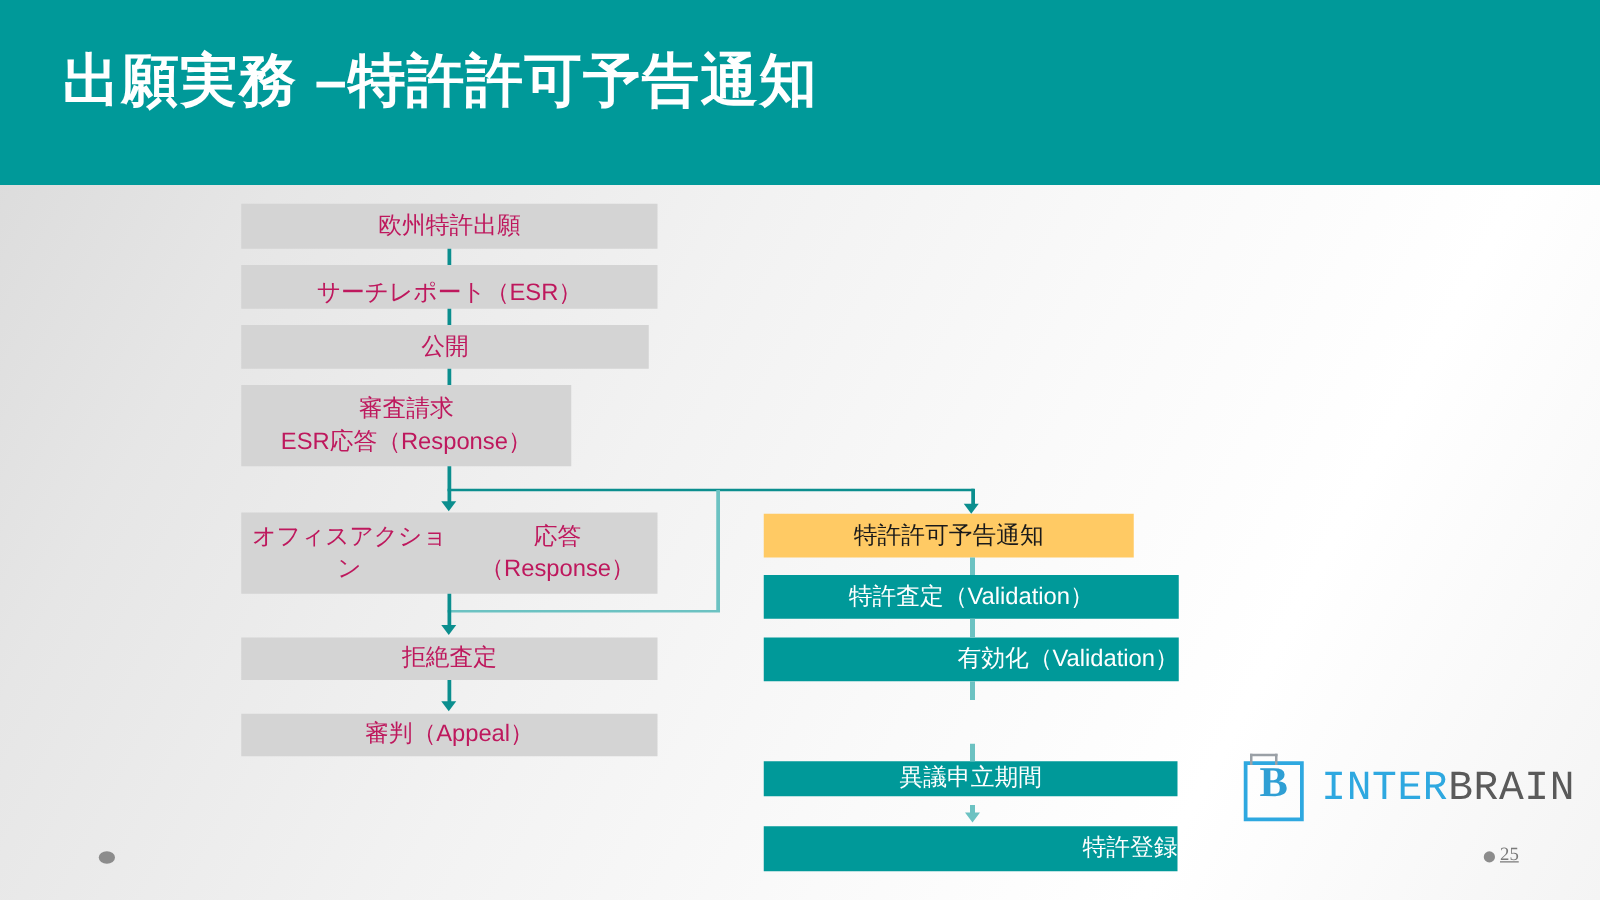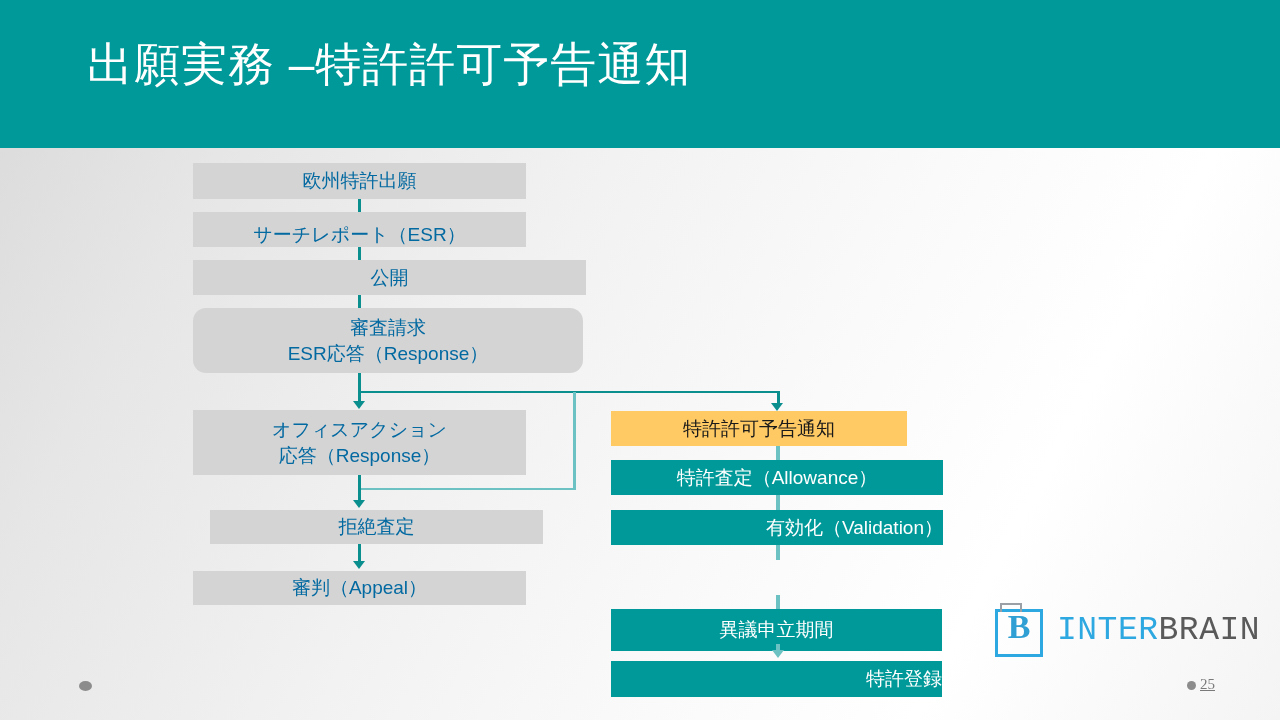--- a/index.html
+++ b/index.html
@@ -12,31 +12,31 @@
     position:relative;width:1280px;height:720px;
     background:linear-gradient(118deg,#d9d9d9 0%,#e6e6e6 18%,#f2f2f2 42%,#fafafa 62%,#ffffff 78%,#f4f4f4 100%);
   }
   
   .header-bar{
     position:absolute;left:0;top:0;width:1280px;height:148px;
     background:#009999;
   }
   .slide-title{
     position:absolute;left:50px;top:36px;
-    font-size:46px;font-weight:normal;color:#ffffff;
-    letter-spacing:1px;white-space:nowrap;line-height:1.25;margin-left:37px;
+    font-size:46px;font-weight:bold;color:#ffffff;
+    letter-spacing:1px;white-space:nowrap;line-height:1.25;
   }
   
   .box{
     position:absolute;box-sizing:border-box;
     display:flex;align-items:center;justify-content:center;
     text-align:center;line-height:1.32;
     font-size:19px;
   }
-  .box.gray{background:#d4d4d4;color:#0369a1;}
+  .box.gray{background:#d4d4d4;color:#be185d;}
   .box.teal{background:#009999;color:#ffffff;}
   .box.orange{background:#ffca64;color:#1a1a1a;}
   
   .ln{position:absolute;background:#0b8e8e;}
   .ln.light{background:#6cc2c2;}
   .arrow{
     position:absolute;width:0;height:0;
     border-left:6px solid transparent;border-right:6px solid transparent;
     border-top:8px solid #0b8e8e;
   }
@@ -87,56 +87,56 @@
   <div class="slide-title">出願実務 –特許許可予告通知</div>
 
   <div class="box gray" style="left:193px;top:163px;width:333px;height:36px;">
     <span>欧州特許出願</span>
   </div>
 
   <div class="box gray" style="left:193px;top:212px;width:333px;height:35px;align-items:flex-end;">
     <span>サーチレポート（ESR）</span>
   </div>
 
-  <div class="box gray" style="left:193px;top:260px;width:393px;height:35px;">
+  <div class="box gray" style="left:193px;top:260px;width:326px;height:35px;">
     <span>公開</span>
   </div>
 
-  <div class="box gray" style="left:193px;top:308px;width:390px;height:65px;flex-direction:column;border-radius:13px;">
+  <div class="box gray" style="left:193px;top:308px;width:264px;height:65px;flex-direction:column;">
     <span>審査請求</span>
     <span>ESR応答（Response）</span>
   </div>
 
-  <div class="box gray" style="left:193px;top:410px;width:333px;height:65px;flex-direction:column;">
+  <div class="box gray" style="left:193px;top:410px;width:333px;height:65px;flex-direction:row;">
     <span>オフィスアクション</span>
     <span>応答（Response）</span>
   </div>
 
-  <div class="box gray" style="left:210px;top:510px;width:333px;height:34px;">
+  <div class="box gray" style="left:193px;top:510px;width:333px;height:34px;">
     <span>拒絶査定</span>
   </div>
 
   <div class="box gray" style="left:193px;top:571px;width:333px;height:34px;">
     <span>審判（Appeal）</span>
   </div>
 
   <div class="box orange" style="left:611px;top:411px;width:296px;height:35px;">
     <span>特許許可予告通知</span>
   </div>
 
   <div class="box teal" style="left:611px;top:460px;width:332px;height:35px;">
-    <span>特許査定（Allowance）</span>
+    <span>特許査定（Validation）</span>
   </div>
 
   <div class="box teal" style="left:611px;top:510px;width:332px;height:35px;justify-content:flex-end;">
     <span>有効化（Validation）</span>
   </div>
 
 
-  <div class="box teal" style="left:611px;top:609px;width:331px;height:42px;">
+  <div class="box teal" style="left:611px;top:609px;width:331px;height:28px;">
     <span>異議申立期間</span>
   </div>
 
   <div class="box teal" style="left:611px;top:661px;width:331px;height:36px;justify-content:flex-end;">
     <span>特許登録</span>
   </div>
 
   <div class="ln" style="left:358px;top:199px;width:3px;height:13px;"></div>
   <div class="ln" style="left:358px;top:247px;width:3px;height:13px;"></div>
   <div class="ln" style="left:358px;top:295px;width:3px;height:13px;"></div>

